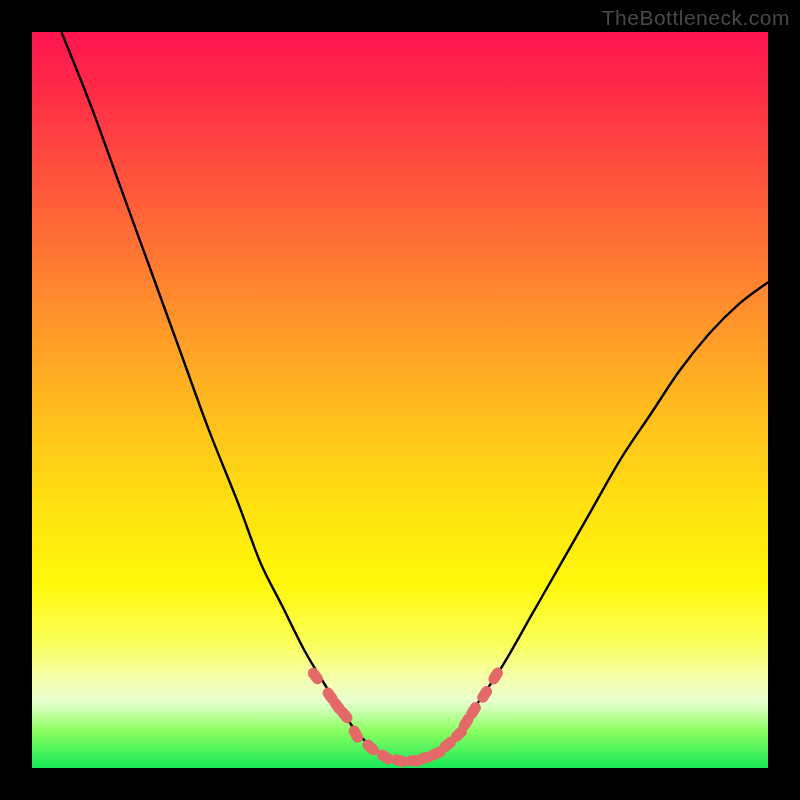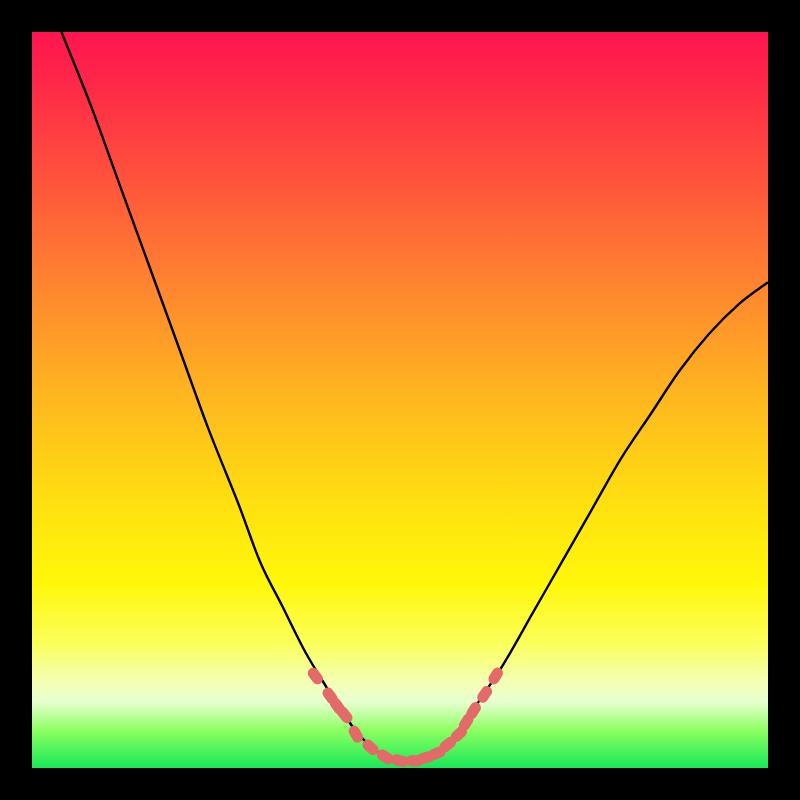--- a/index.html
+++ b/index.html
@@ -61,20 +61,21 @@
     font-size: 21px;
     letter-spacing: 0.5px;
     font-weight: 400;
     user-select: none;
   }
 </style>
 </head>
 <body>
 
 <div class="frame">
+  <div class="watermark">TheBottleneck.com</div>
 
   <div class="plot">
     <div class="gradient"></div>
     <svg class="curve-layer" viewBox="0 0 736 736" preserveAspectRatio="none">
       <path id="curve-path" fill="none" stroke="#000000" stroke-width="2.4" d="M 29.44 0 C 34.34666666666667 12.266666666666671, 49.06666666666667 47.84000000000003, 58.88 73.60000000000002 C 68.69333333333333 99.36000000000001, 78.50666666666666 127.57333333333328, 88.32 154.55999999999995 C 98.13333333333333 181.5466666666666, 107.94666666666667 208.5333333333333, 117.76 235.51999999999998 C 127.57333333333334 262.50666666666666, 137.38666666666668 289.49333333333334, 147.20000000000002 316.48 C 157.01333333333335 343.4666666666667, 166.82666666666665 371.68, 176.64 397.44 C 186.45333333333332 423.2, 197.49333333333334 448.96000000000004, 206.08 471.04 C 214.66666666666669 493.12, 220.8 512.7466666666667, 228.16 529.92 C 235.51999999999998 547.0933333333332, 242.88 559.36, 250.24 574.08 C 257.6 588.8000000000001, 264.96 604.7466666666667, 272.32 618.24 C 279.68 631.7333333333333, 288.2666666666667 645.2266666666667, 294.40000000000003 655.04 C 300.53333333333336 664.8533333333332, 304.21333333333337 669.76, 309.12 677.12 C 314.02666666666664 684.48, 318.9333333333333 693.0666666666667, 323.84 699.2 C 328.74666666666667 705.3333333333334, 333.6533333333333 709.6266666666667, 338.56 713.92 C 343.4666666666667 718.2133333333333, 348.37333333333333 722.5066666666667, 353.28 724.96 C 358.1866666666666 727.4133333333334, 363.0933333333333 728.0266666666666, 368 728.64 C 372.9066666666667 729.2533333333333, 377.81333333333333 729.2533333333333, 382.72 728.64 C 387.6266666666667 728.0266666666666, 392.5333333333334 727.4133333333334, 397.44000000000005 724.96 C 402.3466666666667 722.5066666666667, 407.2533333333334 718.2133333333333, 412.16 713.92 C 417.06666666666666 709.6266666666667, 421.97333333333336 705.3333333333334, 426.88 699.2 C 431.78666666666663 693.0666666666667, 434.23999999999995 688.16, 441.59999999999997 677.12 C 448.96 666.08, 461.2266666666667 648.9066666666668, 471.04 632.96 C 480.85333333333335 617.0133333333333, 490.6666666666667 598.6133333333335, 500.48 581.44 C 510.29333333333335 564.2666666666667, 520.1066666666666 547.0933333333332, 529.92 529.92 C 539.7333333333333 512.7466666666667, 549.5466666666666 495.5733333333334, 559.36 478.40000000000003 C 569.1733333333334 461.2266666666667, 578.9866666666667 442.82666666666665, 588.8000000000001 426.88 C 598.6133333333335 410.93333333333334, 608.4266666666667 397.44000000000005, 618.24 382.72 C 628.0533333333333 368, 637.8666666666666 352.0533333333333, 647.68 338.55999999999995 C 657.4933333333333 325.0666666666666, 667.3066666666666 312.80000000000007, 677.12 301.76000000000005 C 686.9333333333334 290.72, 696.7466666666667 280.9066666666667, 706.56 272.32 C 716.3733333333332 263.7333333333333, 731.0933333333334 253.91999999999996, 736 250.23999999999995"></path>
       <g id="markers">
           <rect x="274.36" y="638.5" width="18" height="11" rx="5.5" fill="#e46a6a" transform="rotate(53.47114463301473 283.36 644)"></rect>
           <rect x="289.08000000000004" y="658.372" width="18" height="11" rx="5.5" fill="#e46a6a" transform="rotate(53.47114463301473 298.08000000000004 663.872)"></rect>
           <rect x="296.44" y="668.676" width="18" height="11" rx="5.5" fill="#e46a6a" transform="rotate(54.46232220802601 305.44 674.176)"></rect>
           <rect x="303.8" y="677.508" width="18" height="11" rx="5.5" fill="#e46a6a" transform="rotate(50.19442890773473 312.8 683.008)"></rect>

